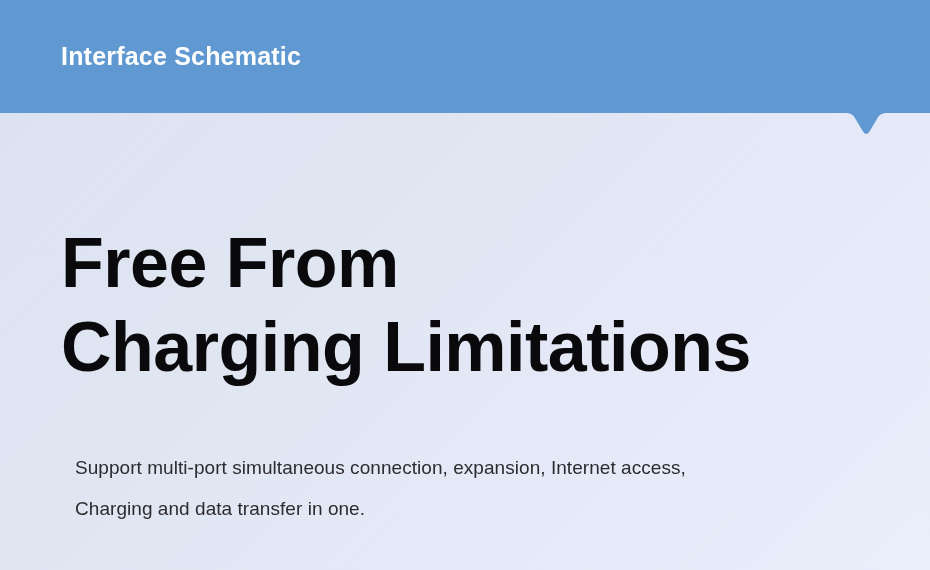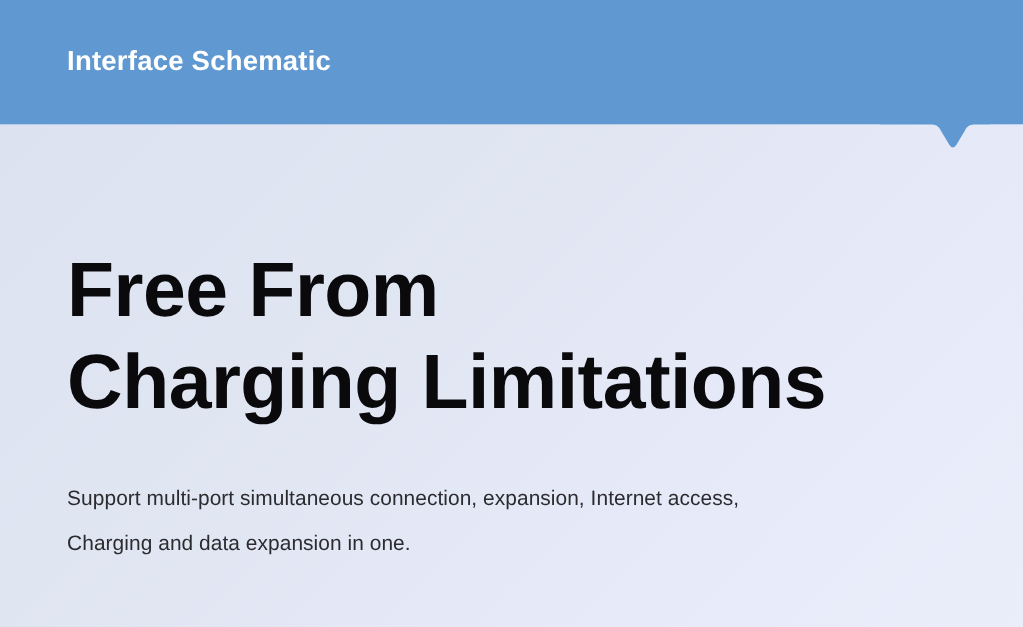--- a/index.html
+++ b/index.html
@@ -96,21 +96,21 @@
     white-space: nowrap;
   }
   .headline .line {
     display: block;
   }
 
   .subtext {
     position: absolute;
     left: 61px;
     top: 320px;
-    margin: 0;
+    margin: 14px;
     padding: 0;
     font-size: 19px;
     font-weight: normal;
     line-height: 41px;
     color: #2c2c30;
     letter-spacing: 0.05px;
     white-space: nowrap;
   }
   .subtext .line {
     display: block;
@@ -131,17 +131,17 @@
 
   <div class="content">
 
     <h1 class="headline">
       <span class="line">Free From</span>
       <span class="line">Charging Limitations</span>
     </h1>
 
     <p class="subtext">
       <span class="line">Support multi-port simultaneous connection, expansion, Internet access,</span>
-      <span class="line">Charging and data expansion in one.</span>
+      <span class="line">Charging and data transfer in one.</span>
     </p>
 
   </div>
 </div>
 
 </body></html>

